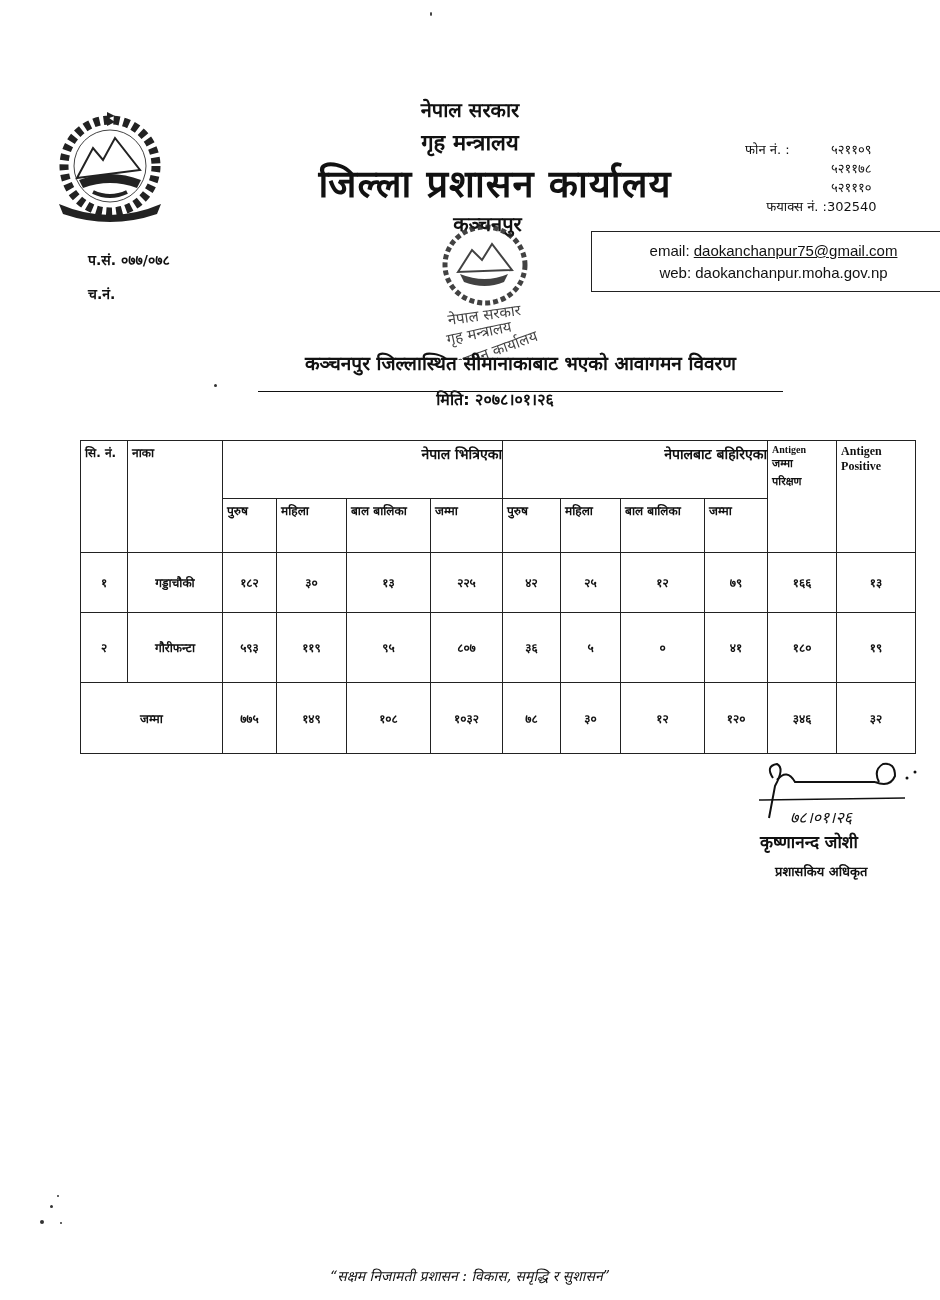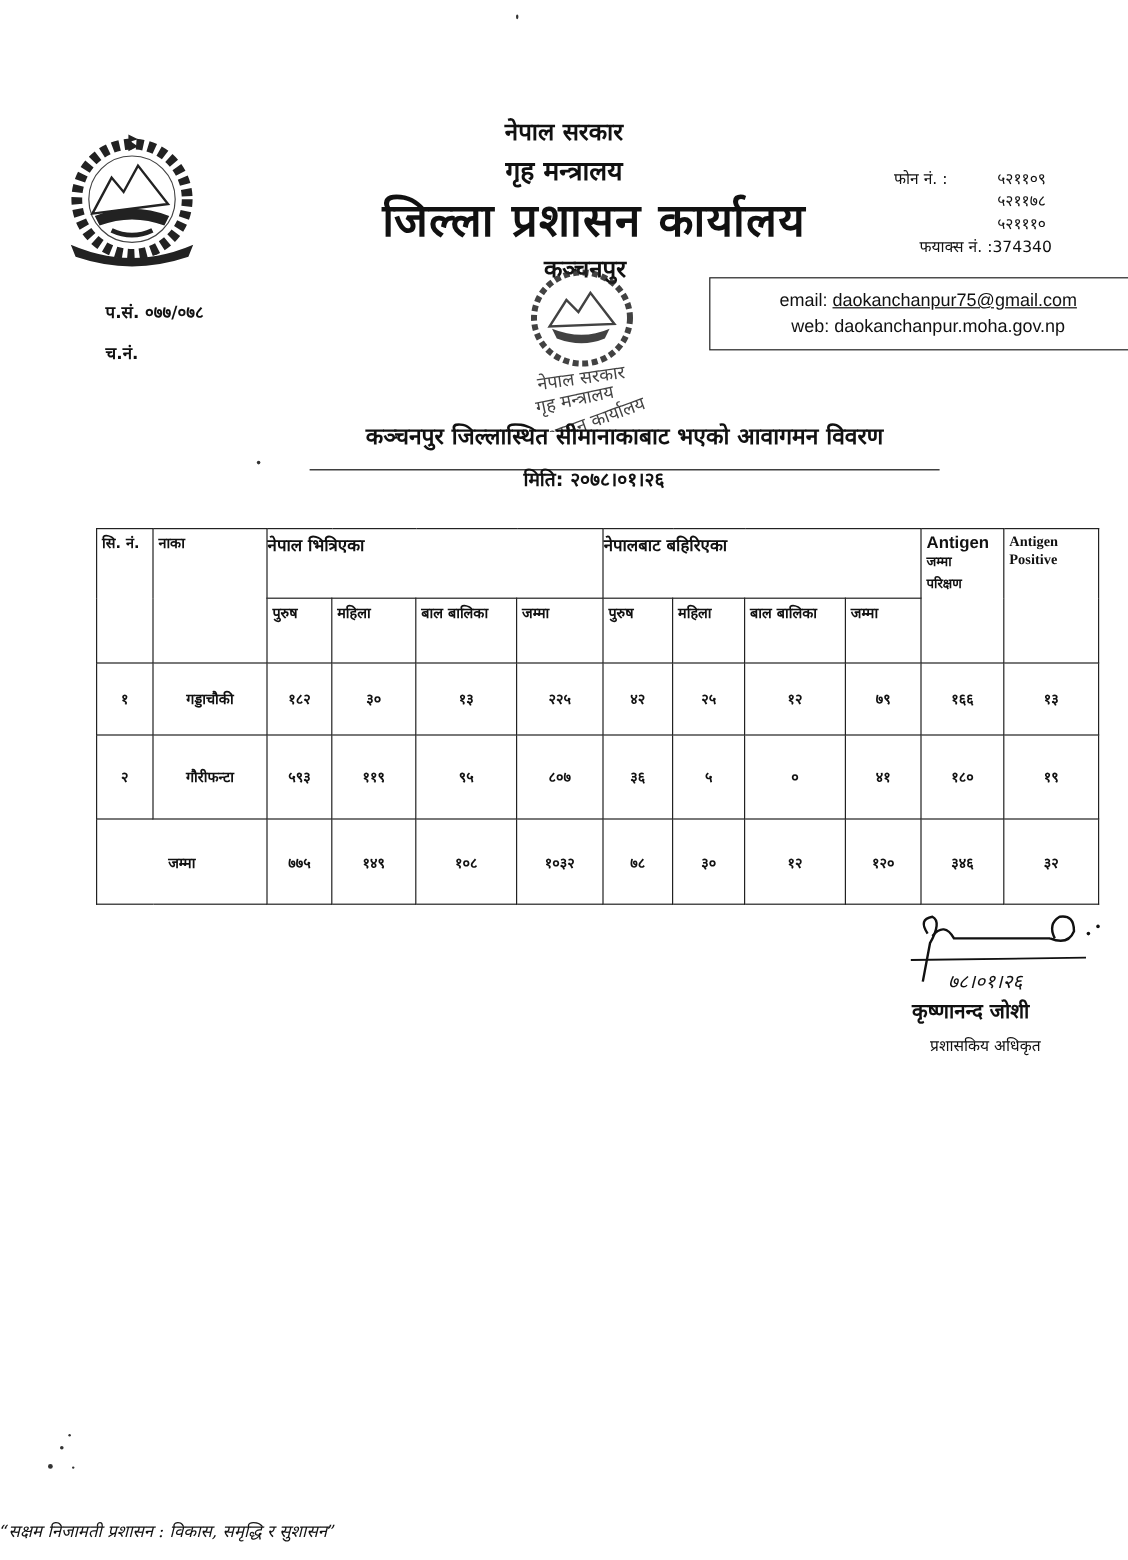--- a/index.html
+++ b/index.html
@@ -18,27 +18,27 @@
             font-family:"Liberation Sans", sans-serif; font-size:15px; text-align:center; padding:8px 6px 0 0; line-height:22px; }
   .webbox u { text-decoration:underline; }
   .refno { left:88px; top:250px; font-size:14px; font-weight:bold; }
   .chno { left:88px; top:284px; font-size:14px; font-weight:bold; }
   .title { left:258px; top:350px; width:525px; text-align:center; font-size:19px; font-weight:bold;
            border-bottom:1.5px solid #111; padding-bottom:15px; white-space:nowrap; }
   .date { left:0; width:990px; top:388px; text-align:center; font-size:16px; font-weight:bold; }
   table.data { position:absolute; left:80px; top:440px; border-collapse:collapse; table-layout:fixed; width:835px; }
   table.data td { border:1.5px solid #222; font-size:12px; padding:0; vertical-align:middle; text-align:center; font-weight:bold; }
   table.data td.th { vertical-align:top; text-align:left; padding:3px 4px; font-size:12px; }
-  table.data td.grp { vertical-align:top; text-align:left; font-size:14px; padding-top:3px; }
+  table.data td.grp { vertical-align:top; text-align:right; font-size:14px; padding-top:3px; }
   table.data td.en { font-family:"Liberation Serif", serif; font-size:11px; }
   .sig { left:755px; top:758px; width:170px; height:122px; }
   .signame { left:760px; top:830px; font-size:17px; font-weight:bold; font-family:"DejaVu Serif", serif; }
-  .sigdesig { left:775px; top:862px; font-size:13px; font-weight:normal; font-family:"DejaVu Serif", serif; }
+  .sigdesig { left:775px; top:862px; font-size:13px; font-weight:bold; font-family:"DejaVu Serif", serif; }
   .sigdate { left:790px; top:806px; font-size:16px; font-family:"DejaVu Serif", serif; font-style:italic; }
-  .motto { left:0; width:940px; top:1266px; font-size:14px; font-style:italic; font-family:"DejaVu Serif", serif; }
+  .motto { left:0; width:940px; top:1266px; text-align:center; font-size:14px; font-style:italic; font-family:"DejaVu Serif", serif; }
   .emblem { left:45px; top:108px; width:130px; height:118px; }
   .stamp { left:380px; top:210px; width:210px; height:150px; opacity:0.85; }
   .speck { position:absolute; background:#333; border-radius:50%; }
 </style>
 </head>
 <body>
 
 <svg class="abs emblem" viewBox="0 0 130 118">
   <circle cx="65" cy="58" r="46" fill="none" stroke="#222" stroke-width="9" stroke-dasharray="6 4"></circle>
   <circle cx="65" cy="58" r="36" fill="#fff" stroke="#444" stroke-width="1"></circle>
@@ -62,21 +62,21 @@
   <div class="row">
     <span class="lab" style="width:86px"></span>
     <span class="val">५२११७८</span>
   </div>
   <div class="row">
     <span class="lab" style="width:86px"></span>
     <span class="val">५२१११०</span>
   </div>
   <div class="row" style="margin-left:-14px;">
     <span class="lab" style="width:96px;text-align:right;padding-right:0;">फयाक्स नं. :</span>
-    <span class="val">374340</span>
+    <span class="val">302540</span>
   </div>
 </div>
 
 <div class="abs webbox">
   <div>
     <span>email:</span>
     <u>daokanchanpur75@gmail.com</u>
   </div>
   <div>
     <span>web:</span>
@@ -114,21 +114,21 @@
     <col style="width:69px">
       <col style="width:79px">
   </colgroup>
   <tbody>
       <tr style="height:58px">
     <td class="th" rowspan="2">सि. नं.</td>
     <td class="th" rowspan="2">नाका</td>
     <td class="grp" colspan="4">नेपाल भित्रिएका</td>
     <td class="grp" colspan="4">नेपालबाट बहिरिएका</td>
     <td class="th" rowspan="2">
-      <div class="en" style="font-family:Liberation Sans, sans-serif;font-size:14px;">Antigen</div>
+      <div class="en" style="font-family:Liberation Serif, serif;font-size:10px;">Antigen</div>
       <div style="font-size:11px;line-height:18px;width:50px;">जम्मा परिक्षण</div>
     </td>
     <td class="th en" rowspan="2" style="font-family:'Liberation Serif',serif;font-size:12px;width:60px;">Antigen Positive</td>
   </tr>
   <tr style="height:54px">
     <td class="th">पुरुष</td>
     <td class="th">महिला</td>
     <td class="th" style="width:50px">बाल बालिका</td>
     <td class="th">जम्मा</td>
     <td class="th">पुरुष</td>

